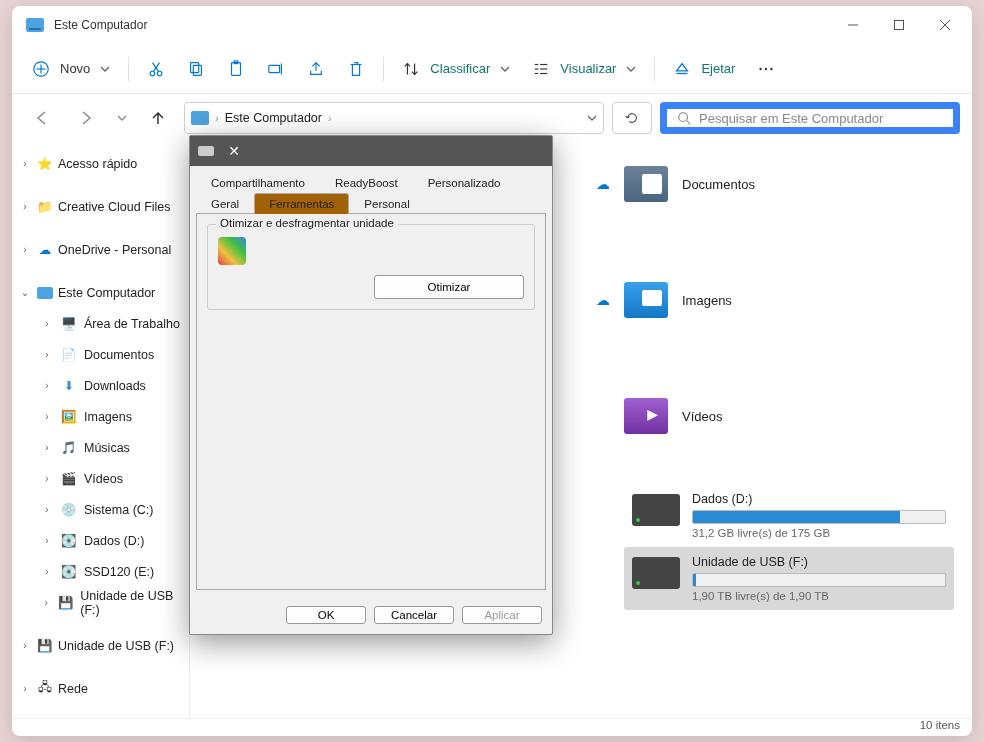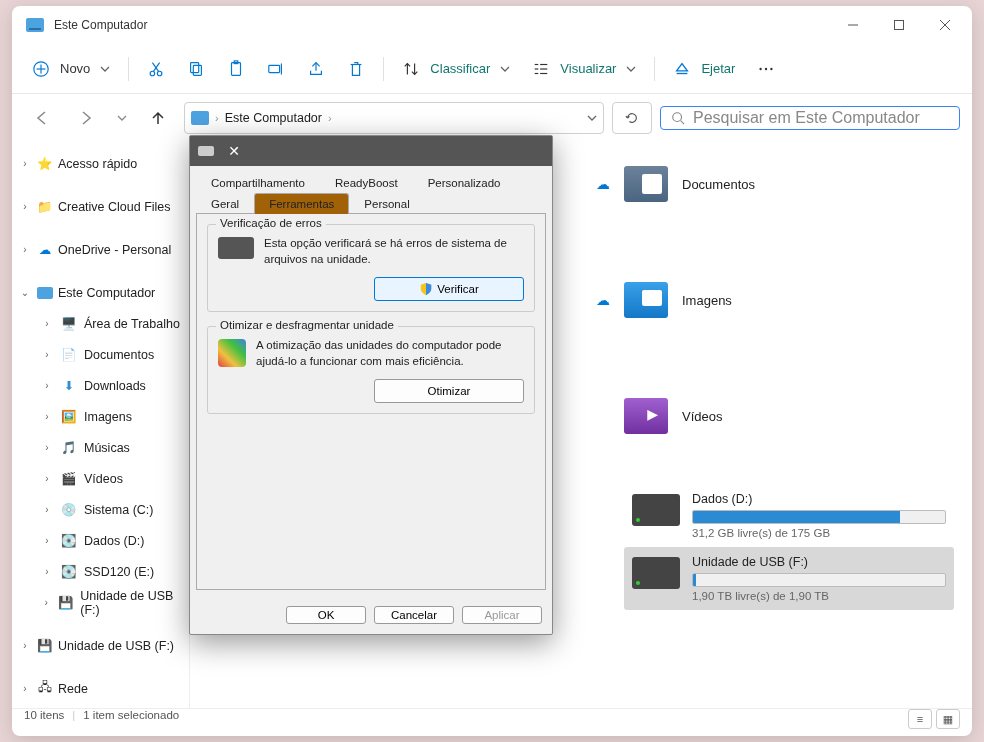--- a/index.html
+++ b/index.html
@@ -22,21 +22,21 @@
 .navbtn { width: 36px; height: 36px; display: flex; align-items: center; justify-content: center; color: #888; border-radius: 4px; }
 .navbtn.active { color: #333; }
 .navbtn svg { width: 16px; height: 16px; }
 .breadcrumb { flex: 1; height: 32px; border: 1px solid #d0d0d0; border-radius: 4px; display: flex; align-items: center; padding: 0 6px; gap: 6px; }
 .breadcrumb .pcicon { width: 18px; height: 14px; background: #4da3e0; border-radius: 2px; }
 .breadcrumb .chev { color: #999; font-size: 11px; }
 .breadcrumb .bctxt { font-size: 12.5px; color: #222; }
 .breadcrumb .spacer { flex: 1; }
 .refresh, .dropdown { width: 40px; height: 32px; border: 1px solid #d0d0d0; border-radius: 4px; display: flex; align-items: center; justify-content: center; color: #555; }
 .refresh svg, .dropdown svg { width: 14px; height: 14px; }
-.searchbox { width: 300px; height: 24px; border: 1px solid #3b82f6; border-radius: 4px; display: flex; align-items: center; padding: 0 10px; gap: 8px; color: #888; font-size: 16px; }
+.searchbox { width: 300px; height: 32px; border: 7px solid #3b82f6; border-radius: 4px; display: flex; align-items: center; padding: 0 10px; gap: 8px; color: #888; font-size: 13px; }
 .searchbox svg { width: 14px; height: 14px; }
 .body { flex: 1; display: flex; overflow: hidden; }
 .sidebar { width: 178px; border-right: 1px solid #eee; overflow-y: auto; padding: 6px 0; }
 .sideitem { display: flex; align-items: center; height: 31px; padding: 0 6px; font-size: 12.5px; color: #222; gap: 4px; }
 .sideitem.subitem { padding-left: 28px; gap:6px; }
 .sideitem .exp { width: 14px; font-size: 10px; color: #666; text-align: center; }
 .sideitem .sicon { width: 18px; height: 18px; display: flex; align-items: center; justify-content: center; }
 .sidespace { height: 12px; }
 .main { flex: 1; display: flex; flex-direction: column; position: relative; padding: 14px; }
 .folders { display: flex; gap: 60px; flex-wrap: wrap; margin-left: 420px; }
@@ -53,21 +53,21 @@
 .drives { margin-top: 40px; margin-left: 420px; }
 .drive { display: flex; gap: 12px; padding: 8px; width: 330px; border-radius: 3px; }
 .drive.selected { background: #d8d8d8; }
 .diskicon { width: 48px; height: 32px; background: #444; border-radius: 3px; position: relative; margin-top: 2px; }
 .diskicon::after { content: ''; position: absolute; left: 4px; bottom: 4px; width: 4px; height: 4px; background: #3c3; border-radius: 50%; }
 .diskinfo { flex: 1; }
 .diskname { font-size: 12.5px; color: #222; margin-bottom: 4px; }
 .diskbar { height: 14px; border: 1px solid #bbb; border-radius: 2px; overflow: hidden; background: #f0f0f0; }
 .diskbar .fill { height: 100%; background: #2a8ad4; }
 .diskfree { font-size: 11.5px; color: #666; margin-top: 3px; }
-.statusbar { height: 28px; border-top: 1px solid #eee; display: flex; align-items: flex-start; padding: 0 12px; font-size: 11.5px; color: #555; gap: 8px; }
+.statusbar { height: 18px; border-top: 1px solid #eee; display: flex; align-items: flex-end; padding: 0 12px; font-size: 11.5px; color: #555; gap: 8px; flex-direction: column; }
 .statusbar .sep { color: #ccc; }
 .statusbar .flexspace { flex: 1; }
 .viewbtns { display: flex; gap: 4px; }
 .viewbtn { width: 24px; height: 20px; border: 1px solid #ccc; border-radius: 3px; display: flex; align-items: center; justify-content: center; font-size: 11px; }
 
 
 .dialog { position: absolute; left: 189px; top: 135px; width: 364px; height: 500px; background: #f0f0f0; border: 1px solid #888; box-shadow: 0 8px 30px rgba(0,0,0,0.4); border-radius: 2px; display: flex; flex-direction: column; }
 .dlgtitle { height: 30px; background: #555; color: #fff; display: flex; align-items: center; padding: 0 8px; font-size: 12px; }
 .dlgtitle .dicon { width: 16px; height: 10px; background: #ccc; border-radius: 2px; margin-right: 8px; }
 .dlgtitle .dtxt { flex: 1; }
@@ -417,38 +417,23 @@
       <div class="tab">Personalizado</div>
     </div>
     <div class="tabrow">
       <div class="tab">Geral</div>
       <div class="tab active">Ferramentas</div>
       <div class="tab">Personal</div>
     </div>
   </div>
   <div class="tabbody">
     <div class="groupbox">
-      <div class="grouplabel">Verificação de erros</div>
-      <div class="grouprow">
-        <div class="gicon"></div>
-        <div class="gtext">Esta opção verificará se há erros de sistema de arquivos na unidade.</div>
-      </div>
-      <div class="gbtn">
-        <svg class="shield" viewBox="0 0 16 16">
-            <path d="M8 1 L14 3 V8 C14 12 8 15 8 15 C8 15 2 12 2 8 V3 Z" fill="#f5c518"></path>
-            <path d="M8 1 L14 3 V8 C14 12 8 15 8 15 V1 Z" fill="#3b8ae6"></path>
-          </svg>
-        <span>Verificar</span>
-      </div>
-    </div>
-    <div class="groupbox">
       <div class="grouplabel">Otimizar e desfragmentar unidade</div>
       <div class="grouprow">
         <div class="gicon opt"></div>
-        <div class="gtext">A otimização das unidades do computador pode ajudá-lo a funcionar com mais eficiência.</div>
       </div>
       <div class="gbtn plain">
         <span>Otimizar</span>
       </div>
     </div>
   </div>
   <div class="dlgbuttons">
     <div class="dlgbtn">OK</div>
     <div class="dlgbtn">Cancelar</div>
     <div class="dlgbtn disabled">Aplicar</div>

